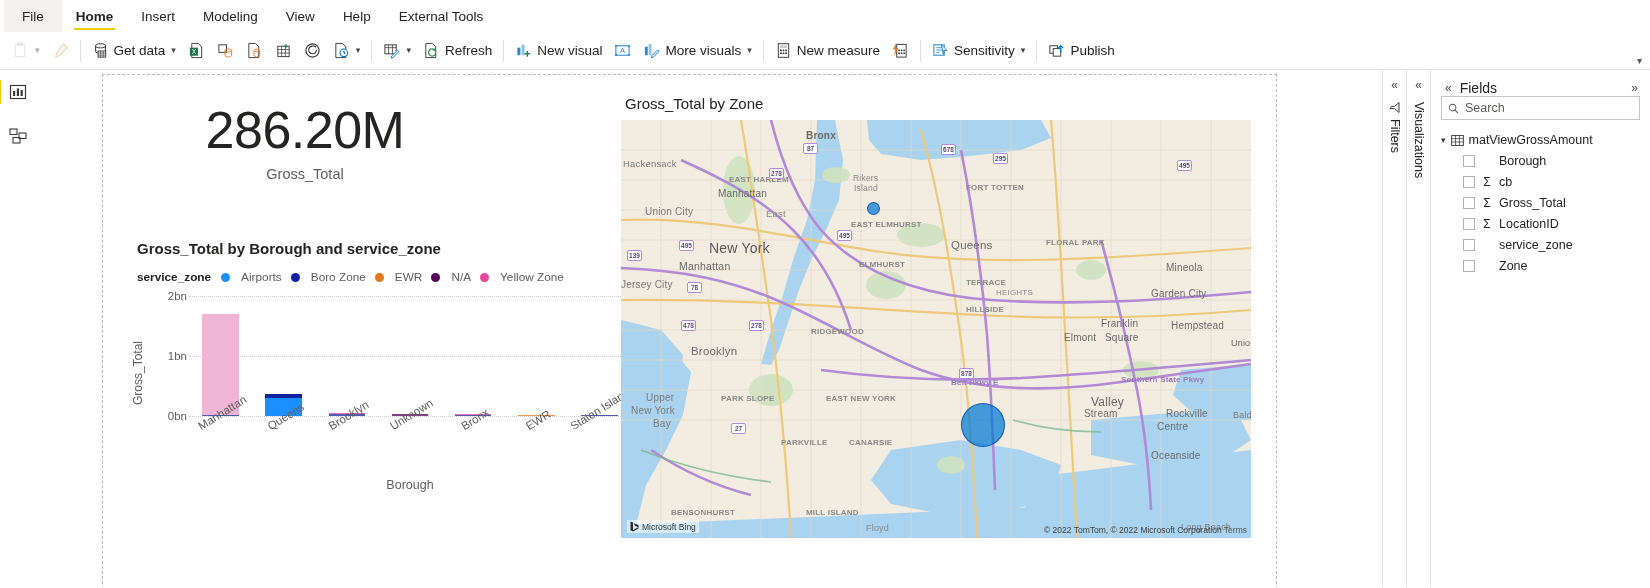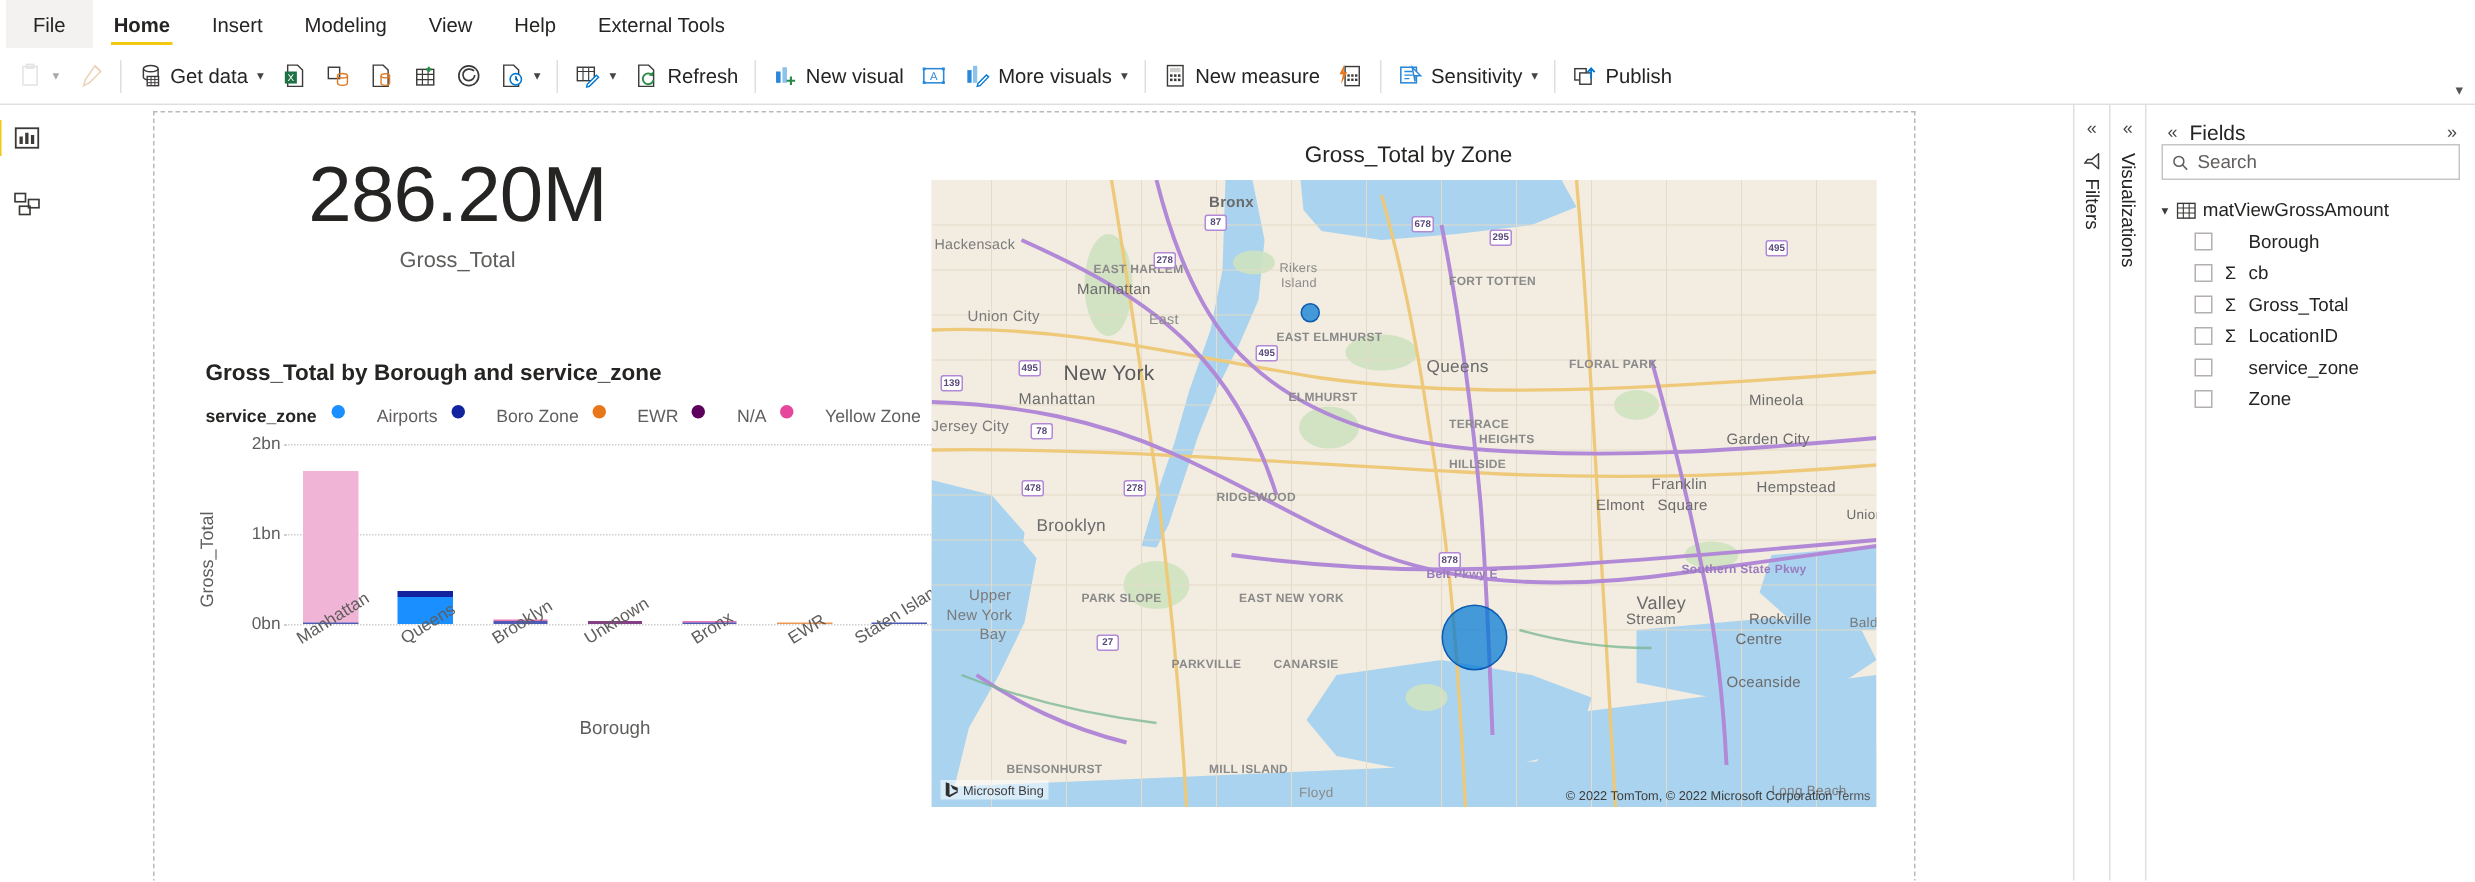--- a/index.html
+++ b/index.html
@@ -124,21 +124,21 @@
 
   
   .bar-visual { position: absolute; left: 28px; top: 165px; width: 500px; height: 345px; }
   .bv-title { font-size: 15px; font-weight: 600; color: #252423; padding-left: 6px; }
   .bv-legend {
     display: flex; align-items: center; gap: 9px;
     margin-top: 13px; padding-left: 6px;
     font-size: 11.8px; color: #605e5c;
   }
   .bv-legend .legend-title { font-weight: 700; color: #252423; margin-right: 1px; }
-  .legend-item { display: flex; align-items: flex-start; gap: 21px; }
+  .legend-item { display: flex; align-items: center; gap: 11px; }
   .legend-dot { width: 9px; height: 9px; border-radius: 50%; display: inline-block; }
 
   .plot-area {
     position: relative;
     margin-top: 12px;
     height: 180px;
   }
   .y-axis-title {
     position: absolute; left: 0px; top: 22px;
     writing-mode: vertical-rl; transform: rotate(180deg);
@@ -177,21 +177,21 @@
     transform: translateX(-46%) rotate(-32deg);
     transform-origin: left top;
     font-size: 11.5px; color: #605e5c; white-space: nowrap;
   }
   .x-axis-title {
     position: absolute; left: 58px; right: 0; top: 182px;
     text-align: center; font-size: 12.5px; color: #605e5c;
   }
 
   
-  .map-visual { position: absolute; left: 518px; top: 20px; width: 632px; height: 420px; text-align: center; }
+  .map-visual { position: absolute; left: 518px; top: 20px; width: 632px; height: 420px; }
   .map-title { font-size: 15px; color: #252423; padding-left: 4px; }
   .map-frame {
     margin-top: 8px;
     width: 630px; height: 418px;
     position: relative; overflow: hidden;
     background: #f3ead9;
   }
   .map-svg { position: absolute; inset: 0; }
   .map-bubble {
     position: absolute; border-radius: 50%;
@@ -701,21 +701,21 @@
               <div style="position: absolute; left: 145px; top: 88px; font-size: 9.5px; color: rgb(138, 138, 138); font-weight: 400; white-space: nowrap; letter-spacing: 0.2px;">East</div>
               <div style="position: absolute; left: 230px; top: 100px; font-size: 8px; color: rgb(138, 138, 138); font-weight: 600; white-space: nowrap; letter-spacing: 0.2px;">EAST ELMHURST</div>
               <div style="position: absolute; left: 88px; top: 120px; font-size: 14px; color: rgb(90, 90, 90); font-weight: 400; white-space: nowrap; letter-spacing: 0.2px;">New York</div>
               <div style="position: absolute; left: 330px; top: 119px; font-size: 11.5px; color: rgb(107, 107, 107); font-weight: 400; white-space: nowrap; letter-spacing: 0.2px;">Queens</div>
               <div style="position: absolute; left: 425px; top: 118px; font-size: 8px; color: rgb(138, 138, 138); font-weight: 600; white-space: nowrap; letter-spacing: 0.2px;">FLORAL PARK</div>
               <div style="position: absolute; left: 58px; top: 140px; font-size: 10.5px; color: rgb(107, 107, 107); font-weight: 400; white-space: nowrap; letter-spacing: 0.2px;">Manhattan</div>
               <div style="position: absolute; left: 238px; top: 140px; font-size: 8px; color: rgb(138, 138, 138); font-weight: 600; white-space: nowrap; letter-spacing: 0.2px;">ELMHURST</div>
               <div style="position: absolute; left: 545px; top: 142px; font-size: 10px; color: rgb(107, 107, 107); font-weight: 400; white-space: nowrap; letter-spacing: 0.2px;">Mineola</div>
               <div style="position: absolute; left: 0px; top: 159px; font-size: 10px; color: rgb(122, 122, 122); font-weight: 400; white-space: nowrap; letter-spacing: 0.2px;">Jersey City</div>
               <div style="position: absolute; left: 345px; top: 158px; font-size: 8px; color: rgb(138, 138, 138); font-weight: 700; white-space: nowrap; letter-spacing: 0.2px;">TERRACE</div>
-              <div style="position: absolute; left: 341px; top: 168px; font-size: 8px; color: rgb(138, 138, 138); font-weight: 700; white-space: nowrap; letter-spacing: 0.2px; padding-left: 24px;">HEIGHTS</div>
+              <div style="position: absolute; left: 351px; top: 168px; font-size: 8px; color: rgb(138, 138, 138); font-weight: 400; white-space: nowrap; letter-spacing: 0.2px; padding-left: 24px;">HEIGHTS</div>
               <div style="position: absolute; left: 530px; top: 168px; font-size: 10px; color: rgb(107, 107, 107); font-weight: 400; white-space: nowrap; letter-spacing: 0.2px;">Garden City</div>
               <div style="position: absolute; left: 345px; top: 185px; font-size: 8px; color: rgb(138, 138, 138); font-weight: 600; white-space: nowrap; letter-spacing: 0.2px;">HILLSIDE</div>
               <div style="position: absolute; left: 480px; top: 198px; font-size: 10px; color: rgb(107, 107, 107); font-weight: 400; white-space: nowrap; letter-spacing: 0.2px;">Franklin</div>
               <div style="position: absolute; left: 550px; top: 200px; font-size: 10px; color: rgb(107, 107, 107); font-weight: 400; white-space: nowrap; letter-spacing: 0.2px;">Hempstead</div>
               <div style="position: absolute; left: 190px; top: 207px; font-size: 8px; color: rgb(138, 138, 138); font-weight: 600; white-space: nowrap; letter-spacing: 0.2px;">RIDGEWOOD</div>
               <div style="position: absolute; left: 443px; top: 212px; font-size: 10px; color: rgb(107, 107, 107); font-weight: 400; white-space: nowrap; letter-spacing: 0.2px;">Elmont</div>
               <div style="position: absolute; left: 484px; top: 212px; font-size: 10px; color: rgb(107, 107, 107); font-weight: 400; white-space: nowrap; letter-spacing: 0.2px;">Square</div>
               <div style="position: absolute; left: 70px; top: 225px; font-size: 11.5px; color: rgb(107, 107, 107); font-weight: 400; white-space: nowrap; letter-spacing: 0.2px;">Brooklyn</div>
               <div style="position: absolute; left: 25px; top: 272px; font-size: 10px; color: rgb(122, 122, 122); font-weight: 400; white-space: nowrap; letter-spacing: 0.2px;">Upper</div>
               <div style="position: absolute; left: 10px; top: 285px; font-size: 10px; color: rgb(122, 122, 122); font-weight: 400; white-space: nowrap; letter-spacing: 0.2px;">New York</div>

